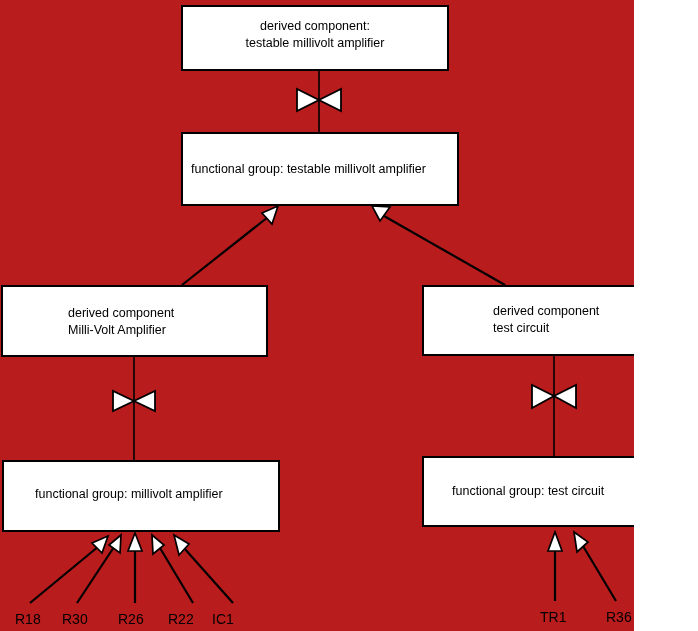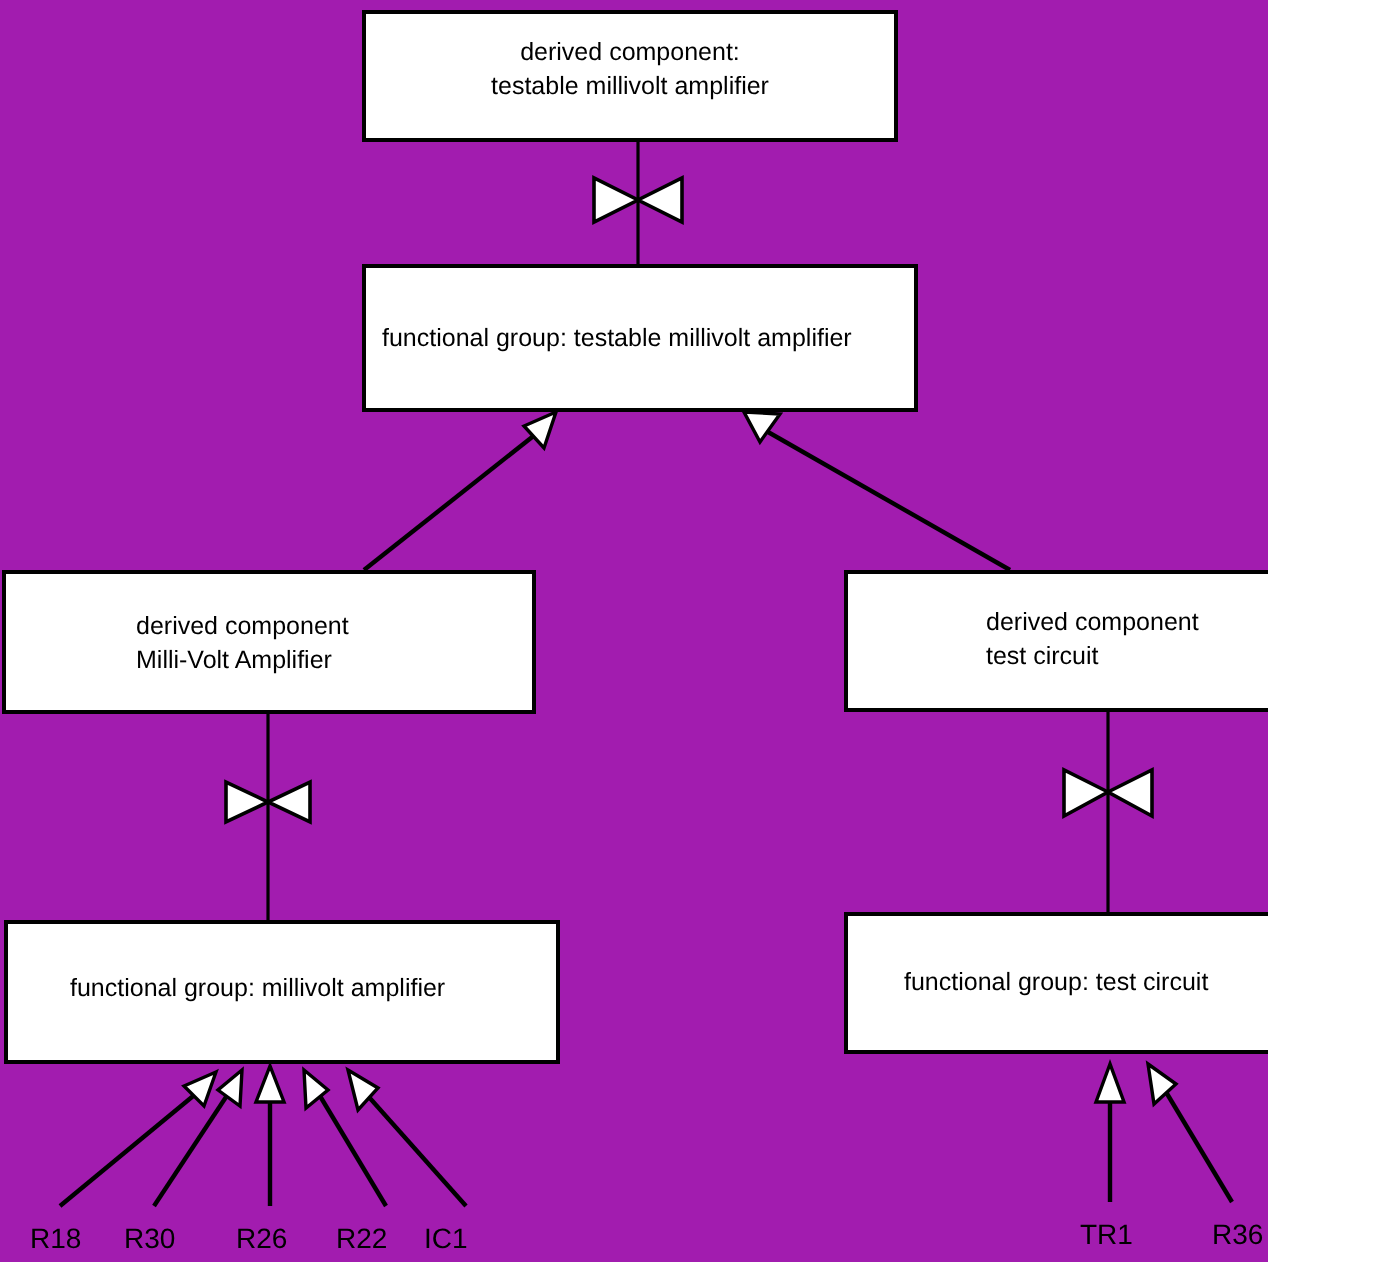--- a/index.html
+++ b/index.html
@@ -7,21 +7,21 @@
     padding: 0;
     background: #ffffff;
   }
   body {
     font-family: "Liberation Sans", sans-serif;
   }
   #diagram-root {
     position: relative;
     width: 634px;
     height: 631px;
-    background: #a21caf;
+    background: #b91c1c;
     overflow: hidden;
   }
   svg#diagram-canvas {
     position: absolute;
     top: 0;
     left: 0;
     width: 698px;
     height: 631px;
   }
   .box-rect {

